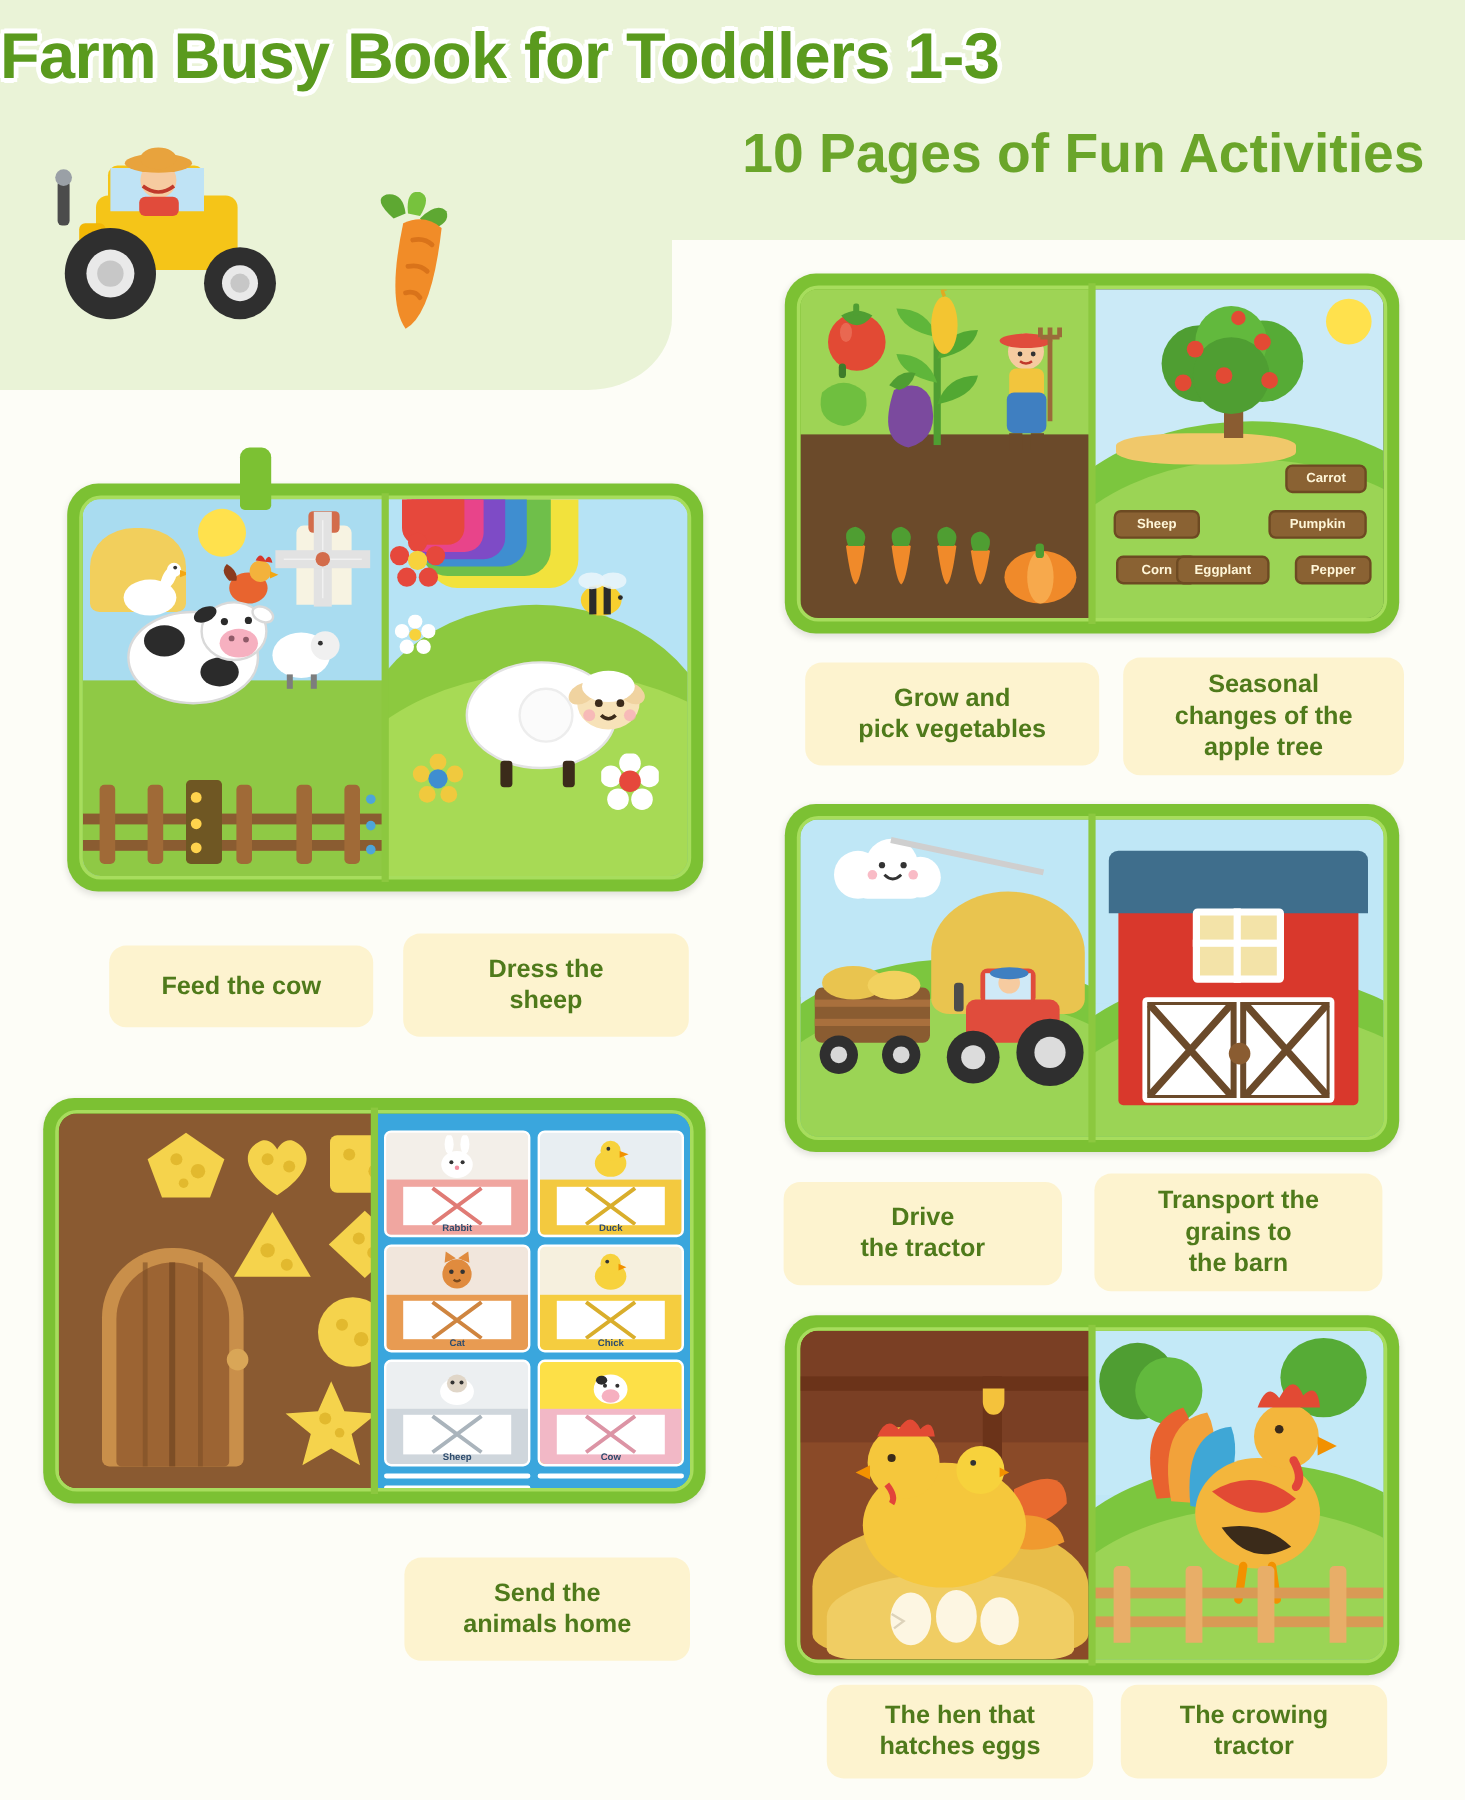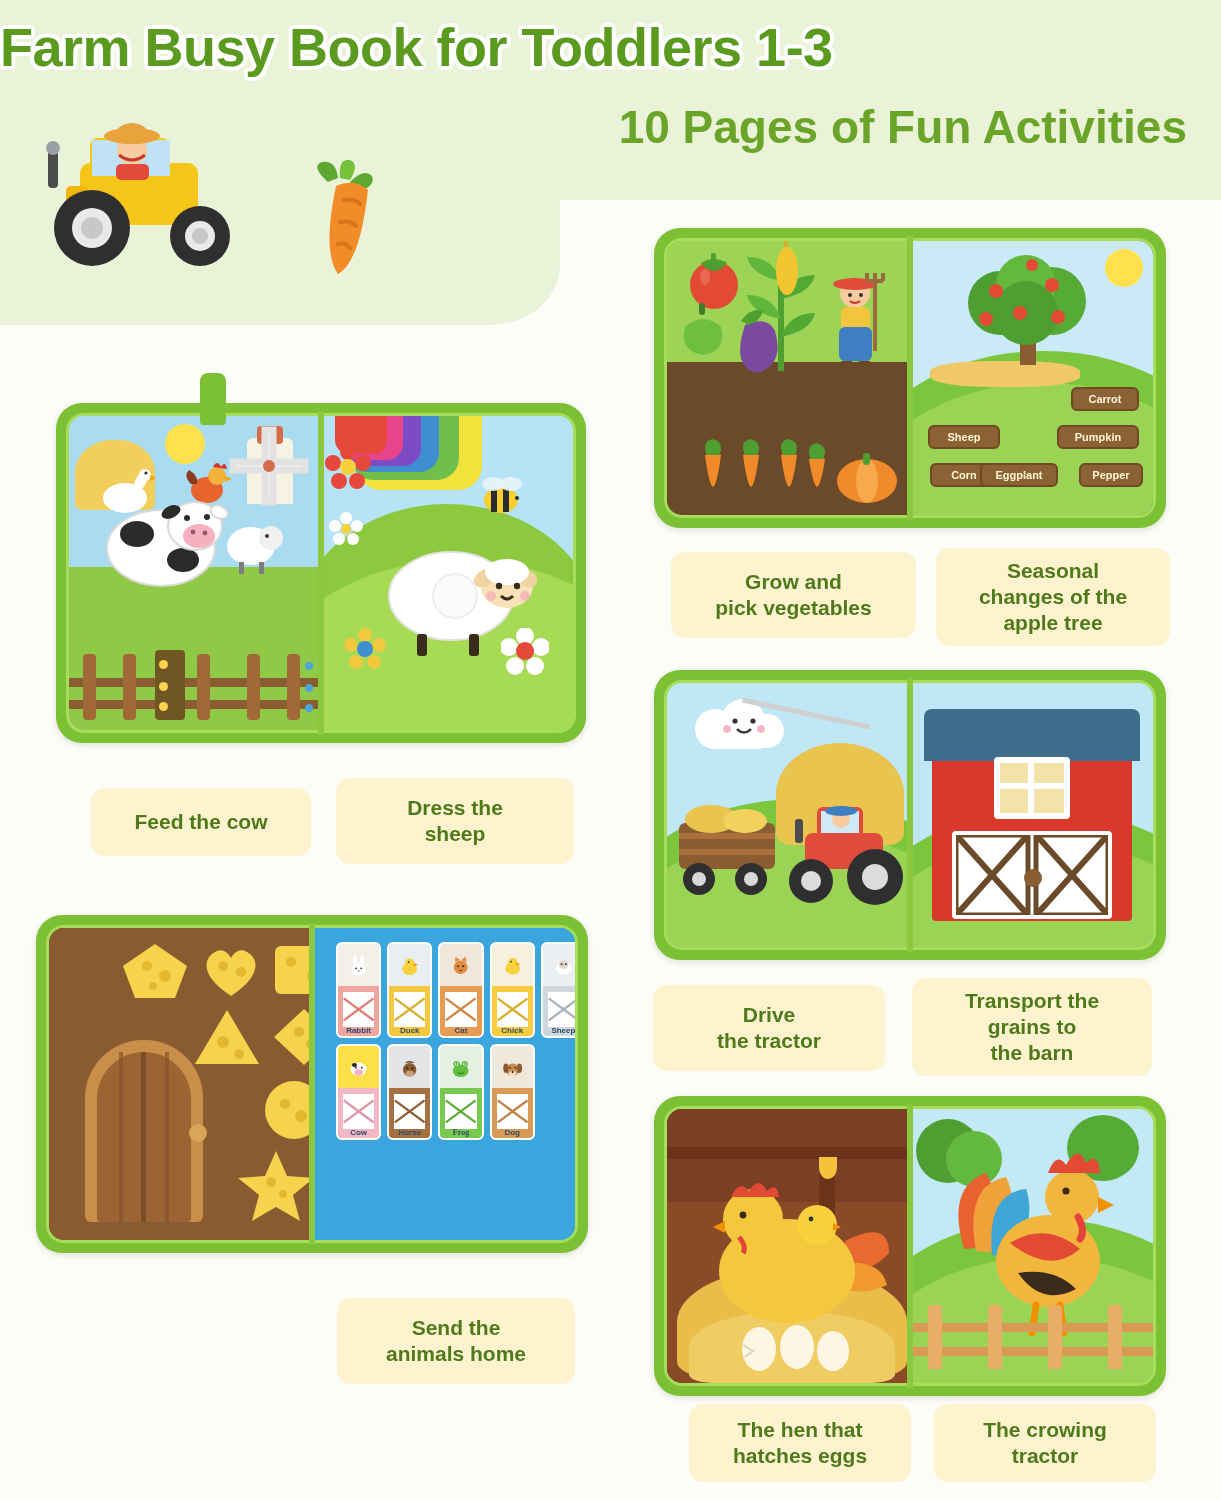--- a/index.html
+++ b/index.html
@@ -623,21 +623,21 @@
           <g fill="#e2b92e">
               <circle cx="36" cy="34" r="5"></circle>
               <circle cx="48" cy="46" r="4"></circle>
             </g>
         </svg>
       </div>
 
       <div class="leaf" style="background:#3ba7d8;">
         <div style="position:absolute;left:0;top:0;width:100%;height:100%;background:#3aa6dd;"></div>
 
-        <div style="position:absolute;left:24px;top:14px;width:250px;height:300px;display:grid;grid-template-columns:repeat(5,1fr);grid-template-rows:repeat(3,1fr);gap:6px;">
+        <div style="position:absolute;left:8px;top:14px;width:250px;height:300px;display:grid;grid-template-columns:repeat(2,1fr);grid-template-rows:repeat(3,1fr);gap:6px;">
 
           <div class="animalcard" style="position:relative;background:#f0e9e2;">
             <div style="position:absolute;left:0;top:0;width:100%;height:46%;background:#f3efe9;"></div>
             <svg viewBox="0 0 60 40" style="position:absolute;left:12%;top:2px;width:76%;height:44%;">
               <ellipse cx="30" cy="26" rx="14" ry="12" fill="#ffffff"></ellipse>
               <ellipse cx="23" cy="8" rx="4" ry="9" fill="#ffffff"></ellipse>
                 <ellipse cx="37" cy="8" rx="4" ry="9" fill="#ffffff"></ellipse>
               <circle cx="25" cy="24" r="1.8" fill="#333"></circle>
                 <circle cx="35" cy="24" r="1.8" fill="#333"></circle>
               <circle cx="30" cy="29" r="2" fill="#f28fa0"></circle>

